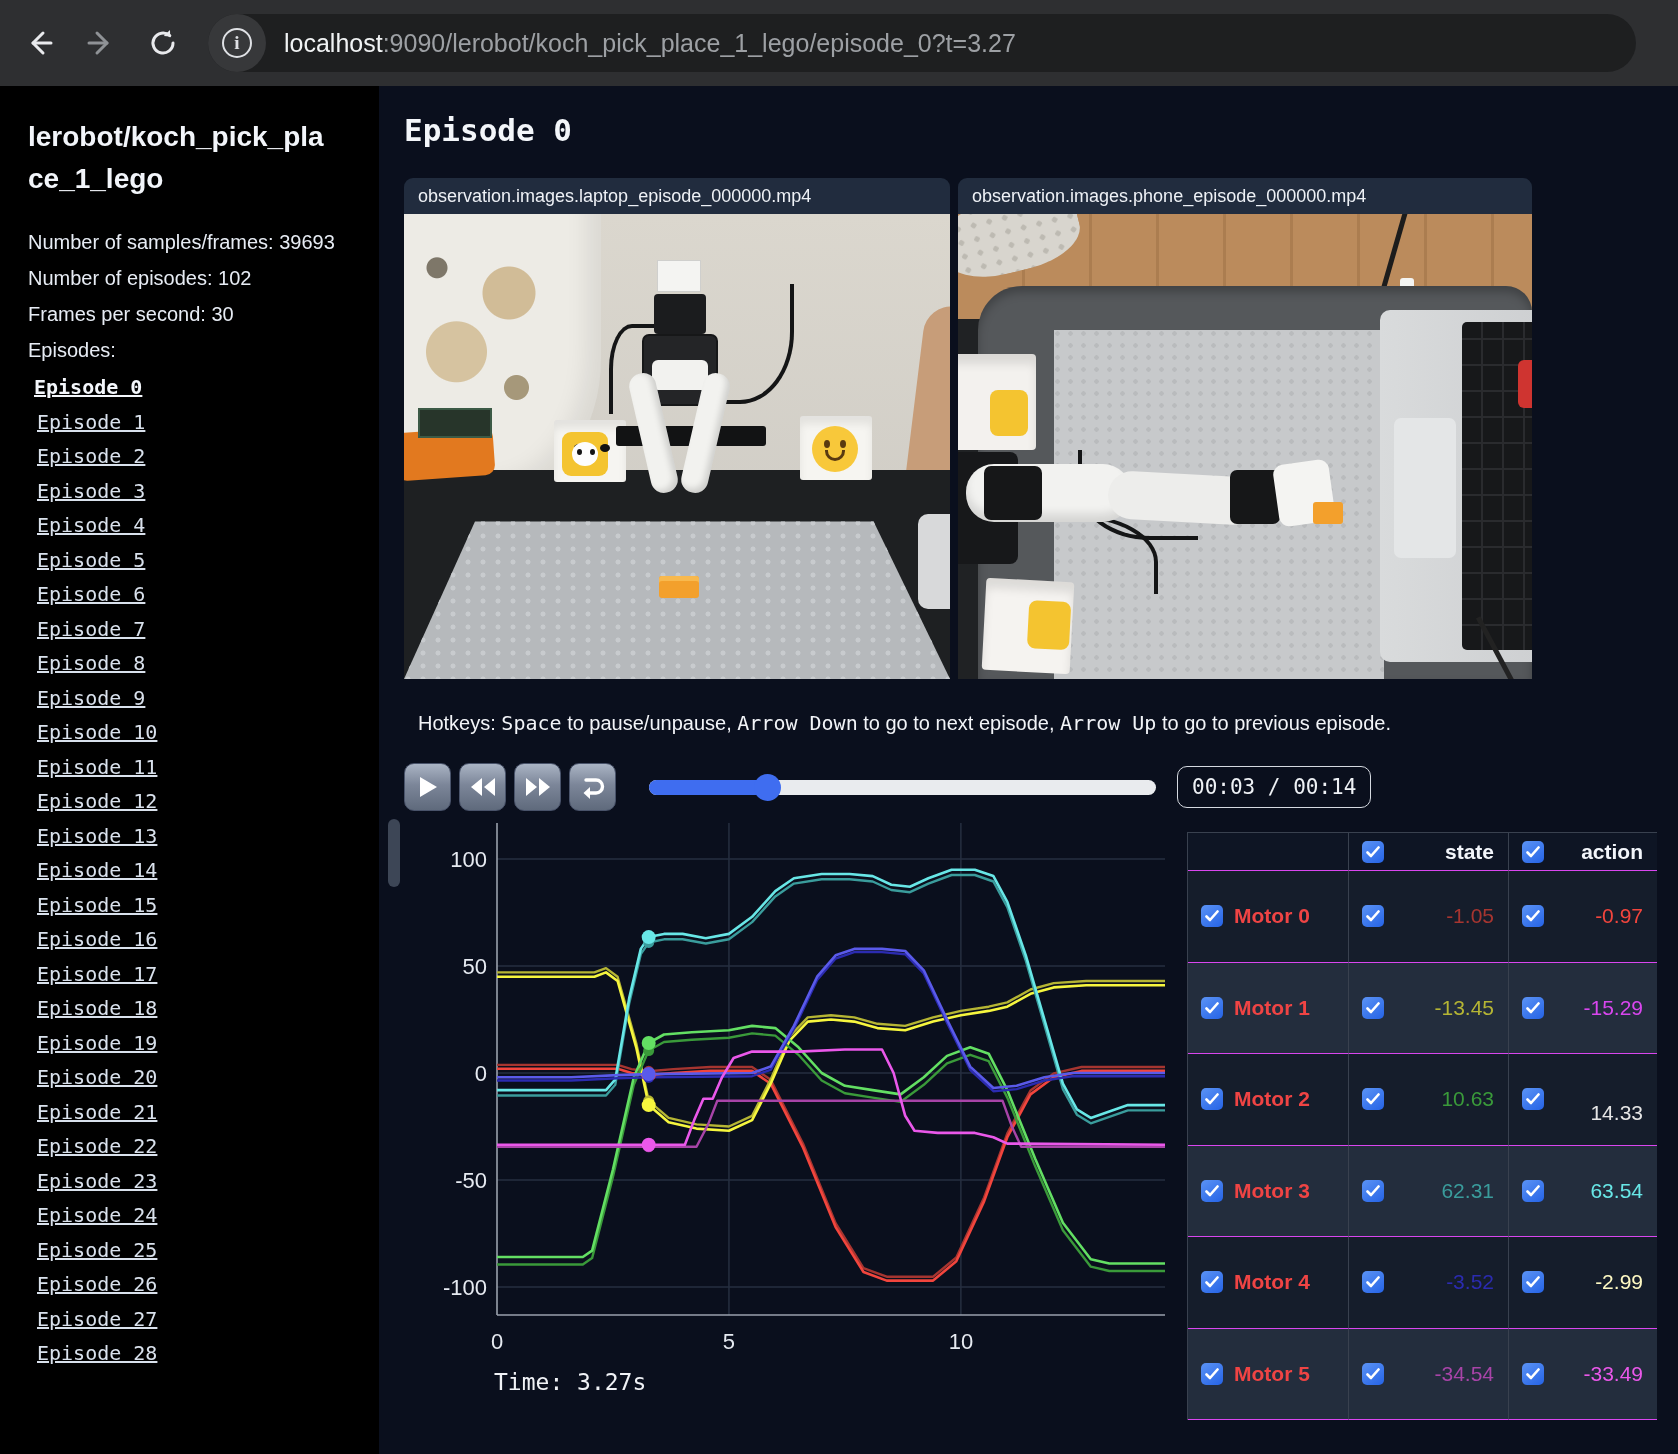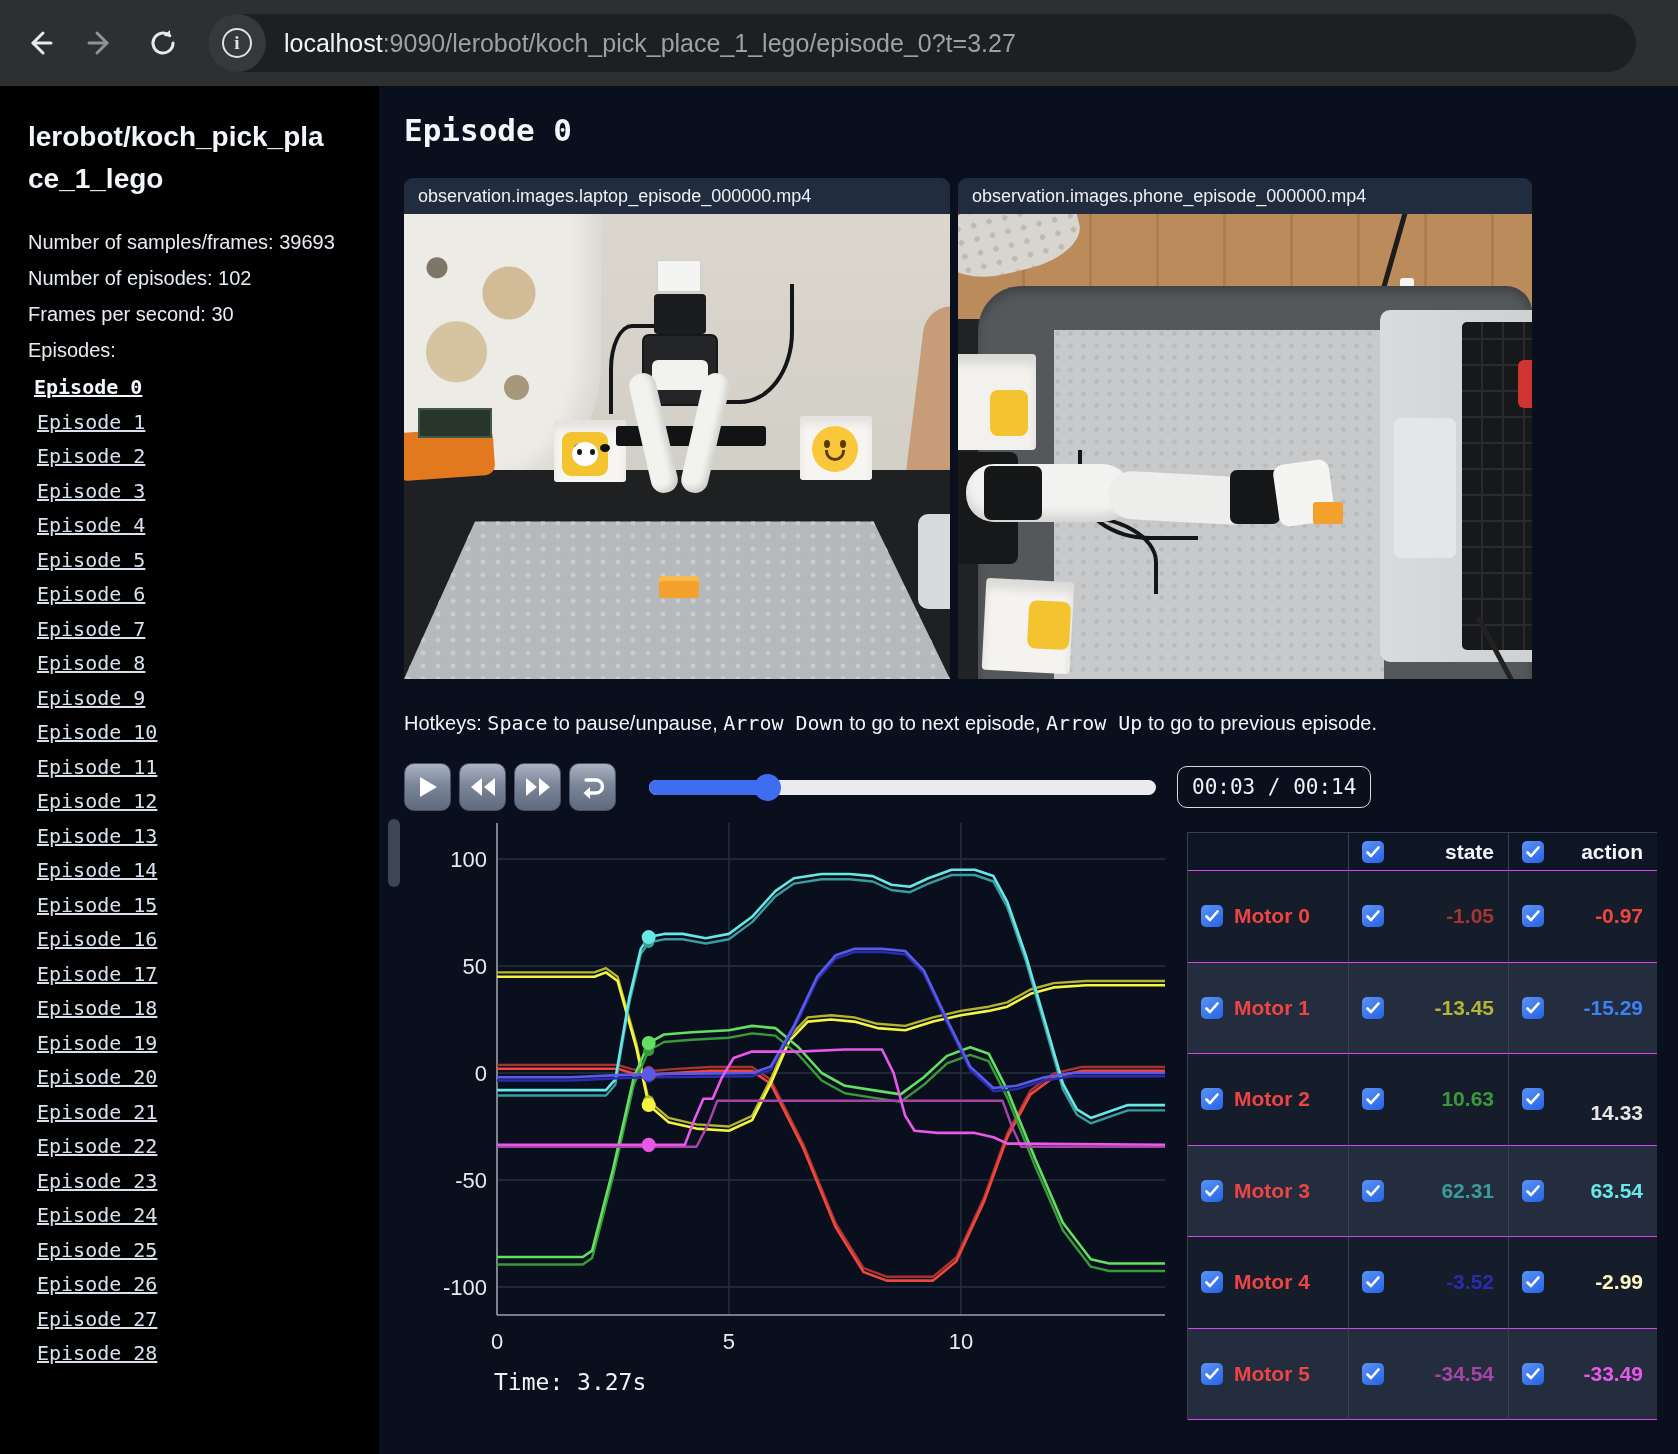--- a/index.html
+++ b/index.html
@@ -146,21 +146,21 @@
                border-bottom:none; border-left:none; border-radius:0 60% 0 0; background:transparent; }
   .boxC { left:-10px; top:140px; width:88px; height:96px; background:#f3f1ee; border-radius:4px;
           box-shadow:inset 0 10px 10px rgba(0,0,0,.1); }
   .boxD { left:26px; top:366px; width:88px; height:92px; background:#f5f3f0; border-radius:4px;
           transform:rotate(3deg); box-shadow:inset 0 10px 10px rgba(0,0,0,.1); }
   .stickC { left:42px; top:36px; width:38px; height:46px; background:#f4c430; border-radius:8px; }
   .stickD { left:44px; top:20px; width:42px; height:48px; background:#f4c430; border-radius:8px; }
   .wireBR { right:34px; bottom:-8px; width:5px; height:74px; background:#222; transform:rotate(-28deg); }
 
   
-  .hotkeys { margin-top:32px; font-size:20px; color:#f2f4f8; }
+  .hotkeys { margin-top:32px; font-size:20px; color:#f2f4f8;margin-left:14px; }
   .hotkeys .k { font-family:"DejaVu Sans Mono", monospace; }
 
   
   .controls { margin-top:28px; display:flex; align-items:center; }
   .pbtn { width:47px; height:48px; border-radius:10px; margin-right:8px; border:1px solid #49536a;
           background:linear-gradient(180deg,#aab4c4 0%,#7c8699 45%,#5f6a7c 100%);
           display:flex; align-items:center; justify-content:center; cursor:pointer; flex:none; }
   .pbtn svg { display:block; }
   .slider { position:relative; margin-left:25px; width:507px; height:15px; border-radius:8px;
             background:#e9ebee; flex:none; cursor:pointer; }
@@ -180,21 +180,21 @@
             display:grid; grid-template-columns:161px 160px 148px;
             grid-template-rows:38px repeat(6, 91.5px); background:#0e1524; }
   .dtable .cell { border-right:1px solid #39414f; border-bottom:1px solid #d946ef;
                   display:flex; align-items:center; }
   .dtable .cell:nth-child(3n) { border-right:none; }
   .hcell { background:#0e1524; }
   .row-light { background:#232d3d; }
   .row-dark  { background:#151d2b; }
   .hlabel { color:#f2f5fa; font-weight:bold; font-size:21px; margin-left:auto; margin-right:14px; }
   .mlabel { color:#ef4444; font-weight:bold; font-size:21px; margin-left:11px; }
-  .mval { font-size:21px; margin-left:auto; margin-right:14px; font-weight:700; }
+  .mval { font-size:21px; margin-left:auto; margin-right:14px; font-weight:400; }
   .cb { width:22px; height:22px; border-radius:5px; flex:none; margin-left:13px;
         background:linear-gradient(145deg,#5b93f5,#2563e6); display:flex; align-items:center;
         justify-content:center; cursor:pointer; }
   .cb svg { display:block; }
 </style>
 </head>
 <body>
 
 <div class="page">
 
@@ -480,21 +480,21 @@
                 </svg>
               </span>
               <span class="mval" style="color: rgb(181, 181, 52);">-13.45</span>
             </div>
             <div class="cell row-light">
               <span class="cb">
                 <svg width="14" height="12" viewBox="0 0 14 12">
                   <path d="M1.5 6.5 L5 10 L12.5 1.5" stroke="#fff" stroke-width="2.6" fill="none" stroke-linecap="round" stroke-linejoin="round"></path>
                 </svg>
               </span>
-              <span class="mval" style="color: #3b82f6;">-15.29</span>
+              <span class="mval" style="color: #d946ef;">-15.29</span>
             </div>
             <div class="cell row-dark">
               <span class="cb">
                 <svg width="14" height="12" viewBox="0 0 14 12">
                   <path d="M1.5 6.5 L5 10 L12.5 1.5" stroke="#fff" stroke-width="2.6" fill="none" stroke-linecap="round" stroke-linejoin="round"></path>
                 </svg>
               </span>
               <span class="mlabel">Motor 2</span>
             </div>
             <div class="cell row-dark">

